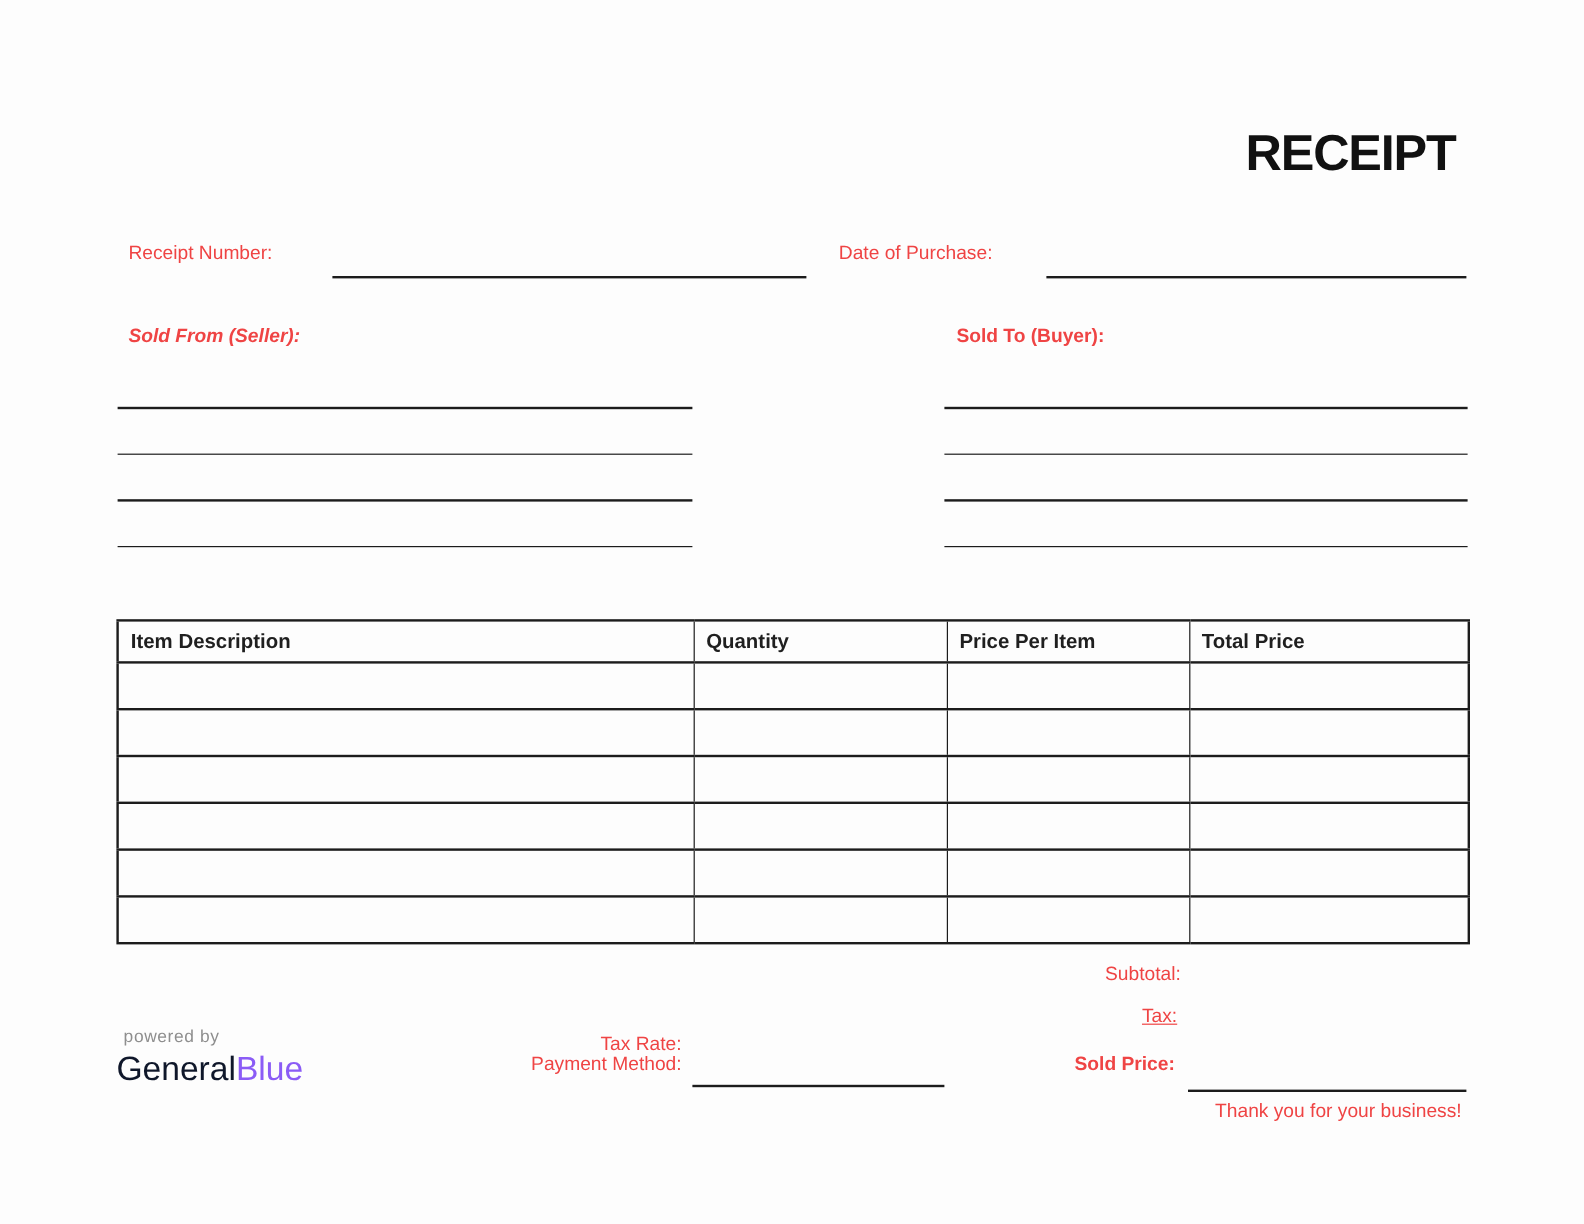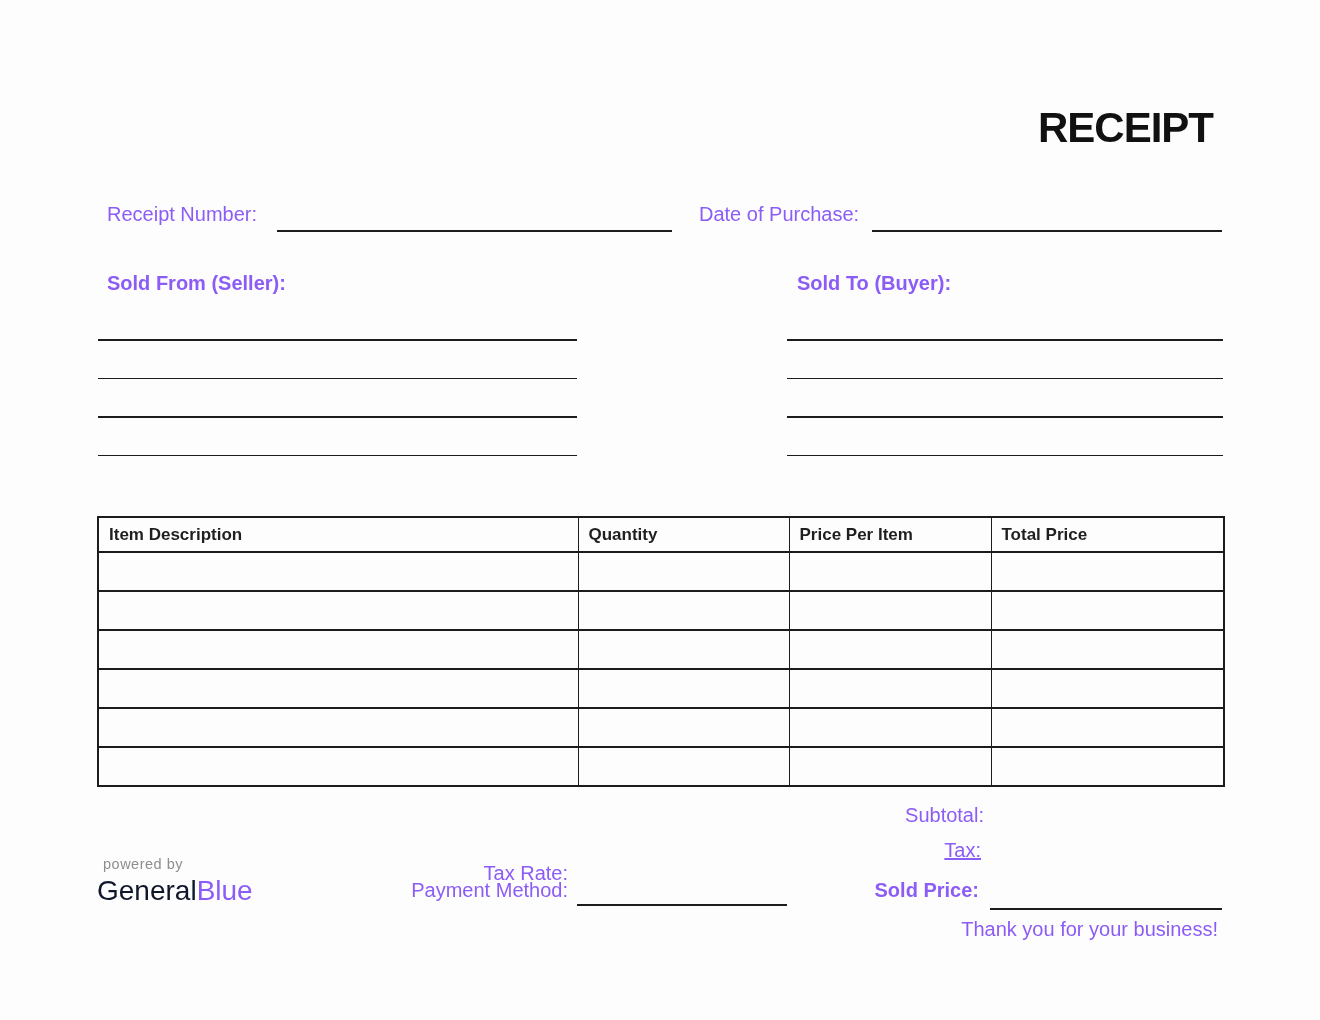--- a/index.html
+++ b/index.html
@@ -11,24 +11,24 @@
   .page {
     position: relative;
     width: 1320px;
     height: 1020px;
     background: #fdfdfd;
     color: #1f1f1f;
     overflow: hidden;
   }
   .abs { position: absolute; }
   .label {
-    font-size: 20px;
+    font-size: 16px;
     line-height: 1;
     white-space: nowrap;
-    color: #8b5cf6;
+    color: #ef4444;
   }
   .bold { font-weight: bold; }
   .right-align { text-align: center; }
   .doc-title {
     top: 107px;
     right: 107px;
     font-size: 42px;
     font-weight: bold;
     letter-spacing: -1px;
     color: #111;
@@ -93,21 +93,21 @@
 <div class="page">
 
   <div class="abs doc-title">RECEIPT</div>
 
   <div class="abs label" style="left:107px; top:204px;">Receipt Number:</div>
   <div class="abs fill-line" style="left:277px; top:230px; width:395px;"></div>
 
   <div class="abs label" style="left:699px; top:204px;">Date of Purchase:</div>
   <div class="abs fill-line" style="left:872px; top:230px; width:350px;"></div>
 
-  <div class="abs label bold" style="left:107px; top:273px;">Sold From (Seller):</div>
+  <div class="abs label bold" style="left:107px; top:273px;font-style:italic;">Sold From (Seller):</div>
   <div class="abs label bold" style="left:797px; top:273px;">Sold To (Buyer):</div>
 
   <div class="abs party-lines" style="left:98px; top:339px; width:479px;">
     <div class="fill-line"></div>
     <div class="fill-line"></div>
     <div class="fill-line"></div>
     <div class="fill-line"></div>
   </div>
 
   <div class="abs party-lines" style="left:787px; top:339px; width:436px;">

